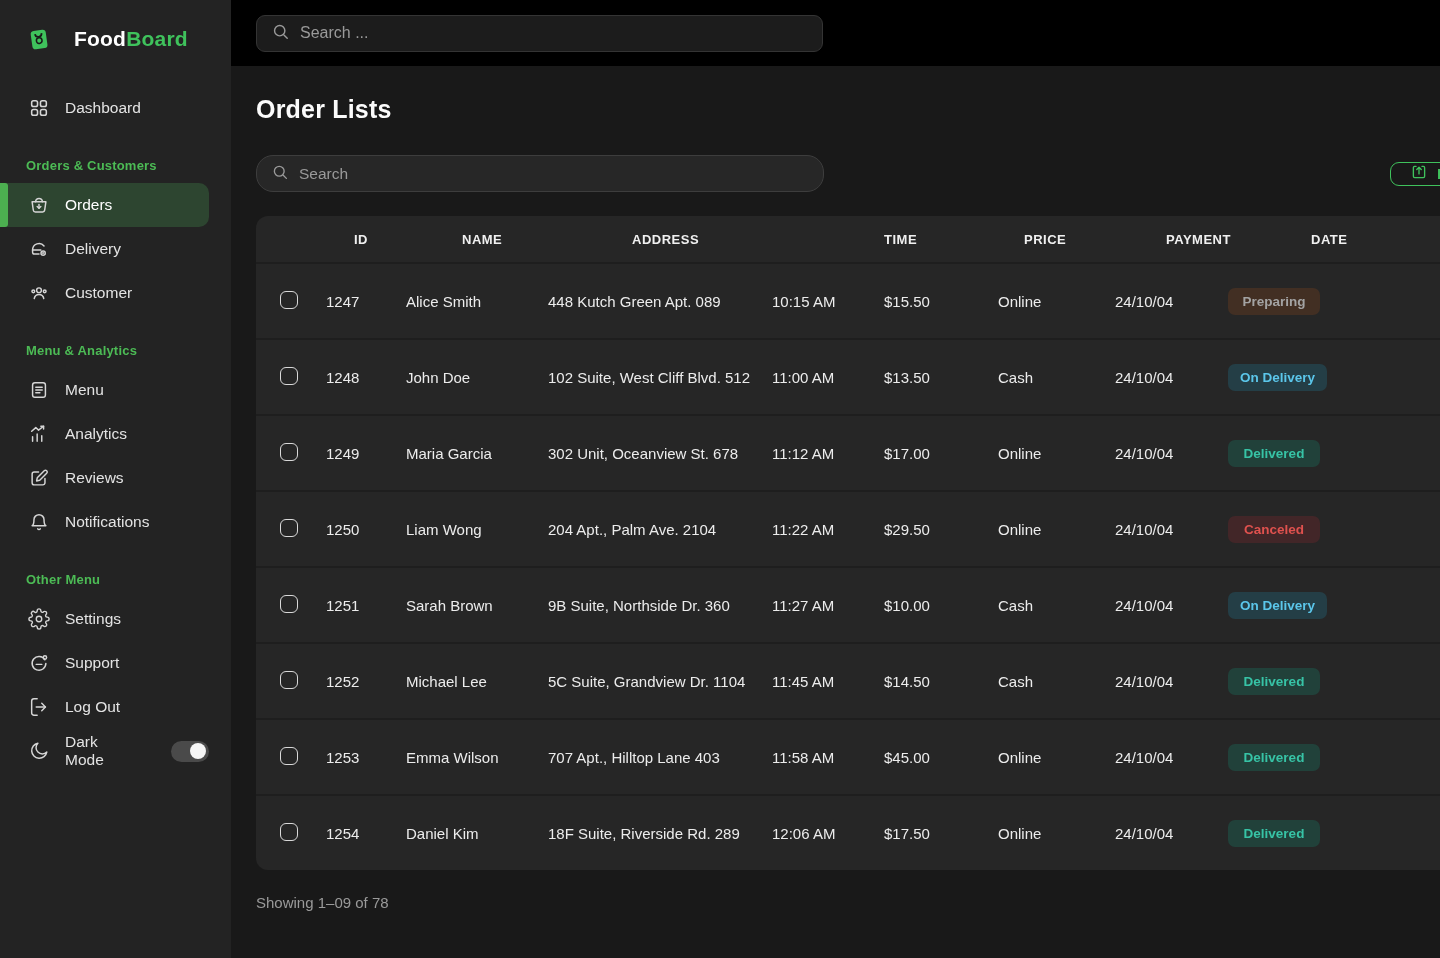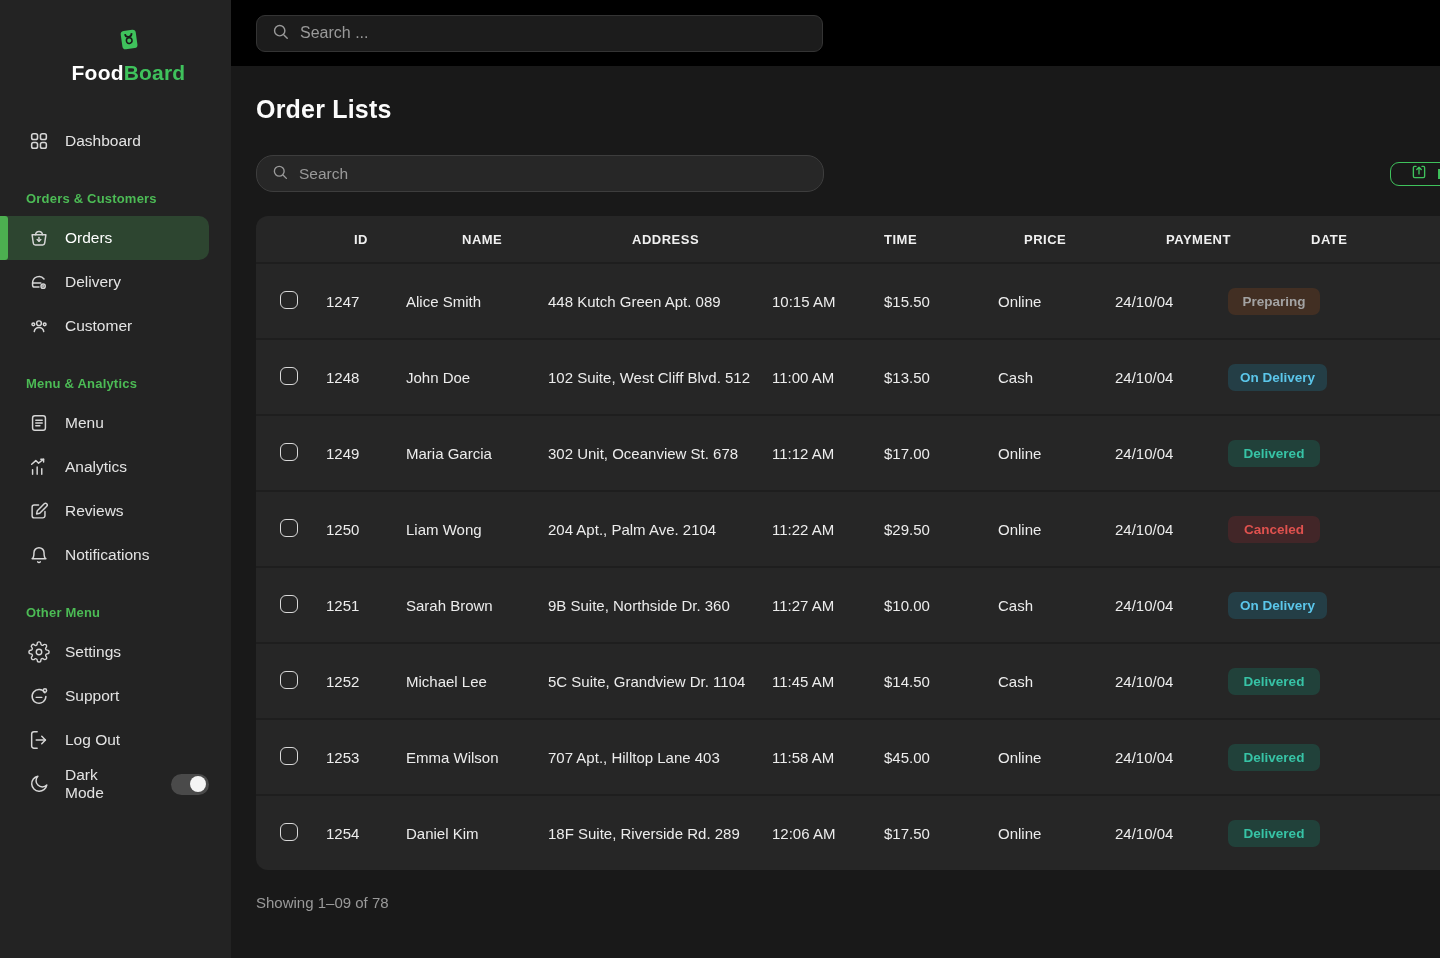--- a/index.html
+++ b/index.html
@@ -6,21 +6,21 @@
   html, body { width: 1440px; height: 958px; overflow: hidden; }
   body {
     background: #191919;
     color: #ececec;
     font-family: "Liberation Sans", sans-serif;
   }
   .app { display: grid; grid-template-columns: 231px 1fr; grid-template-rows: 66px 892px; width: 1440px; height: 958px; }
 
   
   .sidebar { grid-row: 1 / 3; background: #232323; padding-top: 22px; position: relative; }
-  .logo { display: flex; align-items: center; gap: 9px; padding: 4px 0 0 26px; margin-bottom: 34px; flex-direction: column; }
+  .logo { display: flex; align-items: center; gap: 22px; padding: 4px 0 0 26px; margin-bottom: 34px; }
   .logo-badge { width: 26px; height: 26px; display: inline-flex; }
   .logo-text { font-size: 21px; font-weight: 700; letter-spacing: .2px; color: #fff; }
   .logo-text .accent { color: #3fc25c; }
   .nav-item { display: flex; align-items: center; gap: 15px; height: 44px; padding-left: 28px; margin-right: 22px; cursor: pointer; color: #e3e3e3; font-size: 15.5px; position: relative; }
   .nav-item .nav-icon { width: 22px; height: 22px; display: inline-flex; color: #d6d6d6; flex: 0 0 auto; }
   .nav-item.active { background: #2d4530; border-radius: 0 10px 10px 0; color: #ffffff; }
   .nav-item.active .active-bar { position: absolute; left: 0; top: 0; bottom: 0; width: 8px; background: #4caf50; border-radius: 0 3px 3px 0; }
   .section-label { color: #4cbb55; font-size: 13px; font-weight: 700; letter-spacing: .2px; padding-left: 26px; margin: 28px 0 10px; }
   .toggle { width: 38px; height: 21px; border-radius: 11px; background: #4a4a4a; margin-left: 16px; position: relative; display: inline-block; cursor: pointer; }
   .toggle .knob { position: absolute; top: 2.5px; width: 16px; height: 16px; border-radius: 50%; background: #f5f5f5; right: 3px; }

